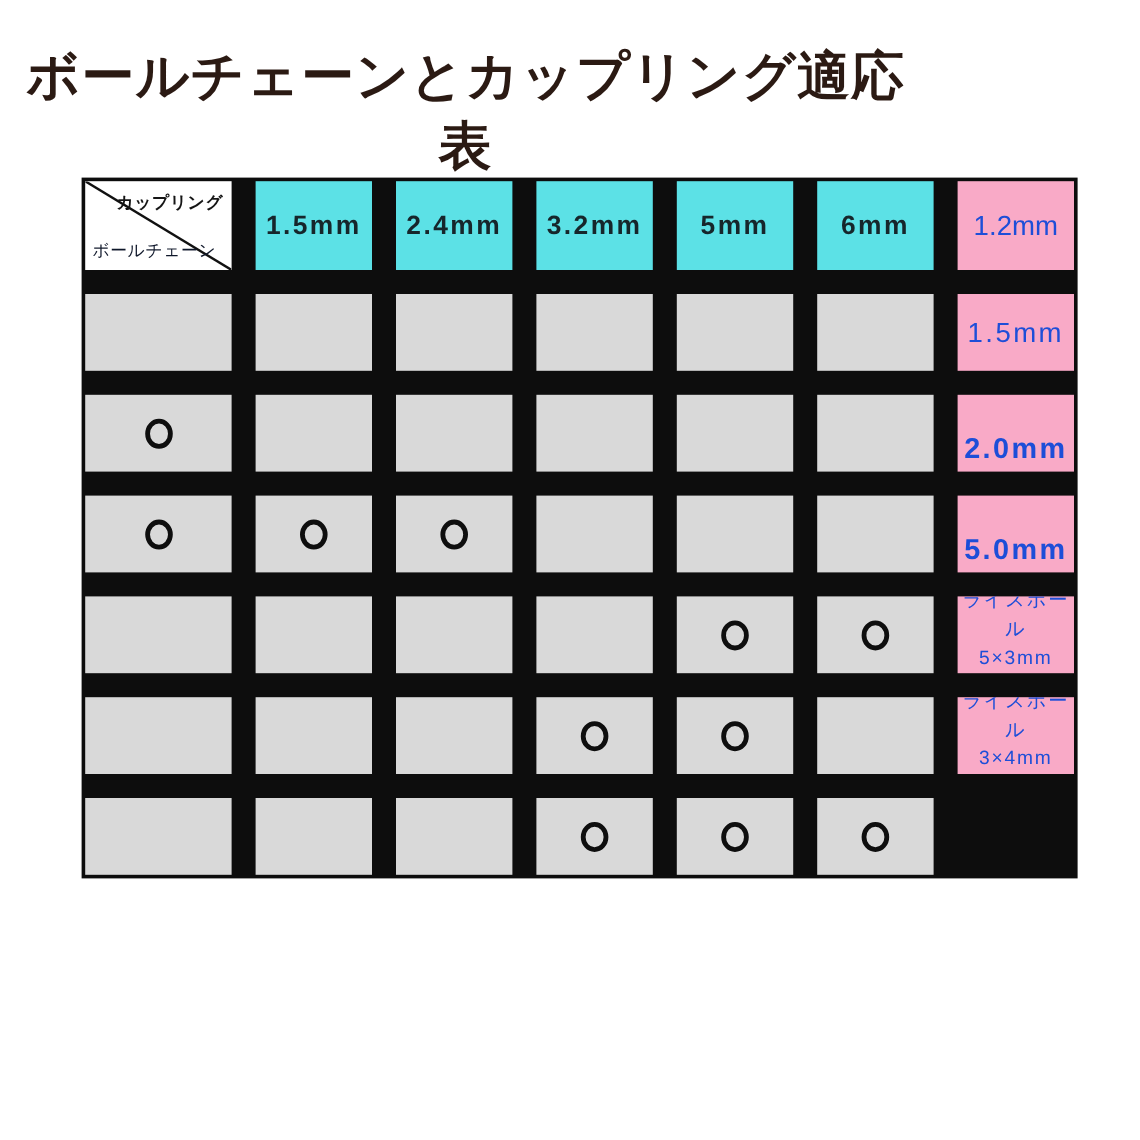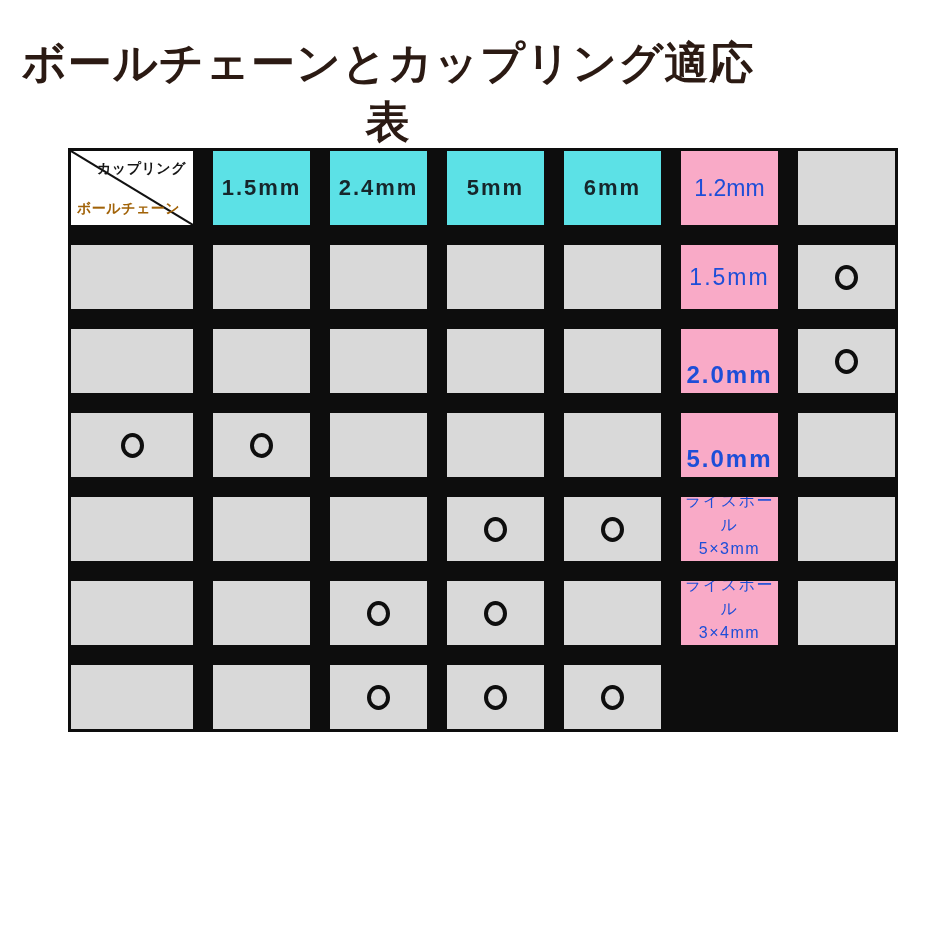--- a/index.html
+++ b/index.html
@@ -67,23 +67,23 @@
     font-size: 14px;
     font-weight: 700;
     letter-spacing: 0.5px;
     color: #151515;
   }
   .corner .corner-bottom {
     position: absolute;
     bottom: 7px;
     left: 6px;
     font-size: 14px;
-    font-weight: 700;
+    font-weight: 400;
     letter-spacing: 0.5px;
-    color: #a16207;
+    color: #0f172a;
   }
   .header-cell {
     background: #5ce1e6;
     font-size: 22px;
     font-weight: 700;
     letter-spacing: 2px;
     color: #16262b;
   }
   .row-label {
     background: #f9aac7;
@@ -127,20 +127,21 @@
     <div class="cell corner">
       <svg viewBox="0 0 100 100" preserveAspectRatio="none">
         <line x1="0" y1="0" x2="100" y2="100" stroke="#111111" stroke-width="2" vector-effect="non-scaling-stroke"></line>
       </svg>
       <span class="corner-top">カップリング</span>
       <span class="corner-bottom">ボールチェーン</span>
     </div>
 
   <div class="cell header-cell">1.5mm</div>
       <div class="cell header-cell">2.4mm</div>
+      <div class="cell header-cell">3.2mm</div>
       <div class="cell header-cell">5mm</div>
       <div class="cell header-cell">6mm</div>
       <div class="cell row-label tight">
         <span>1.2mm</span>
       </div>
       <div class="cell data-cell"></div>
       <div class="cell data-cell"></div>
       <div class="cell data-cell"></div>
       <div class="cell data-cell"></div>
       <div class="cell data-cell"></div>

